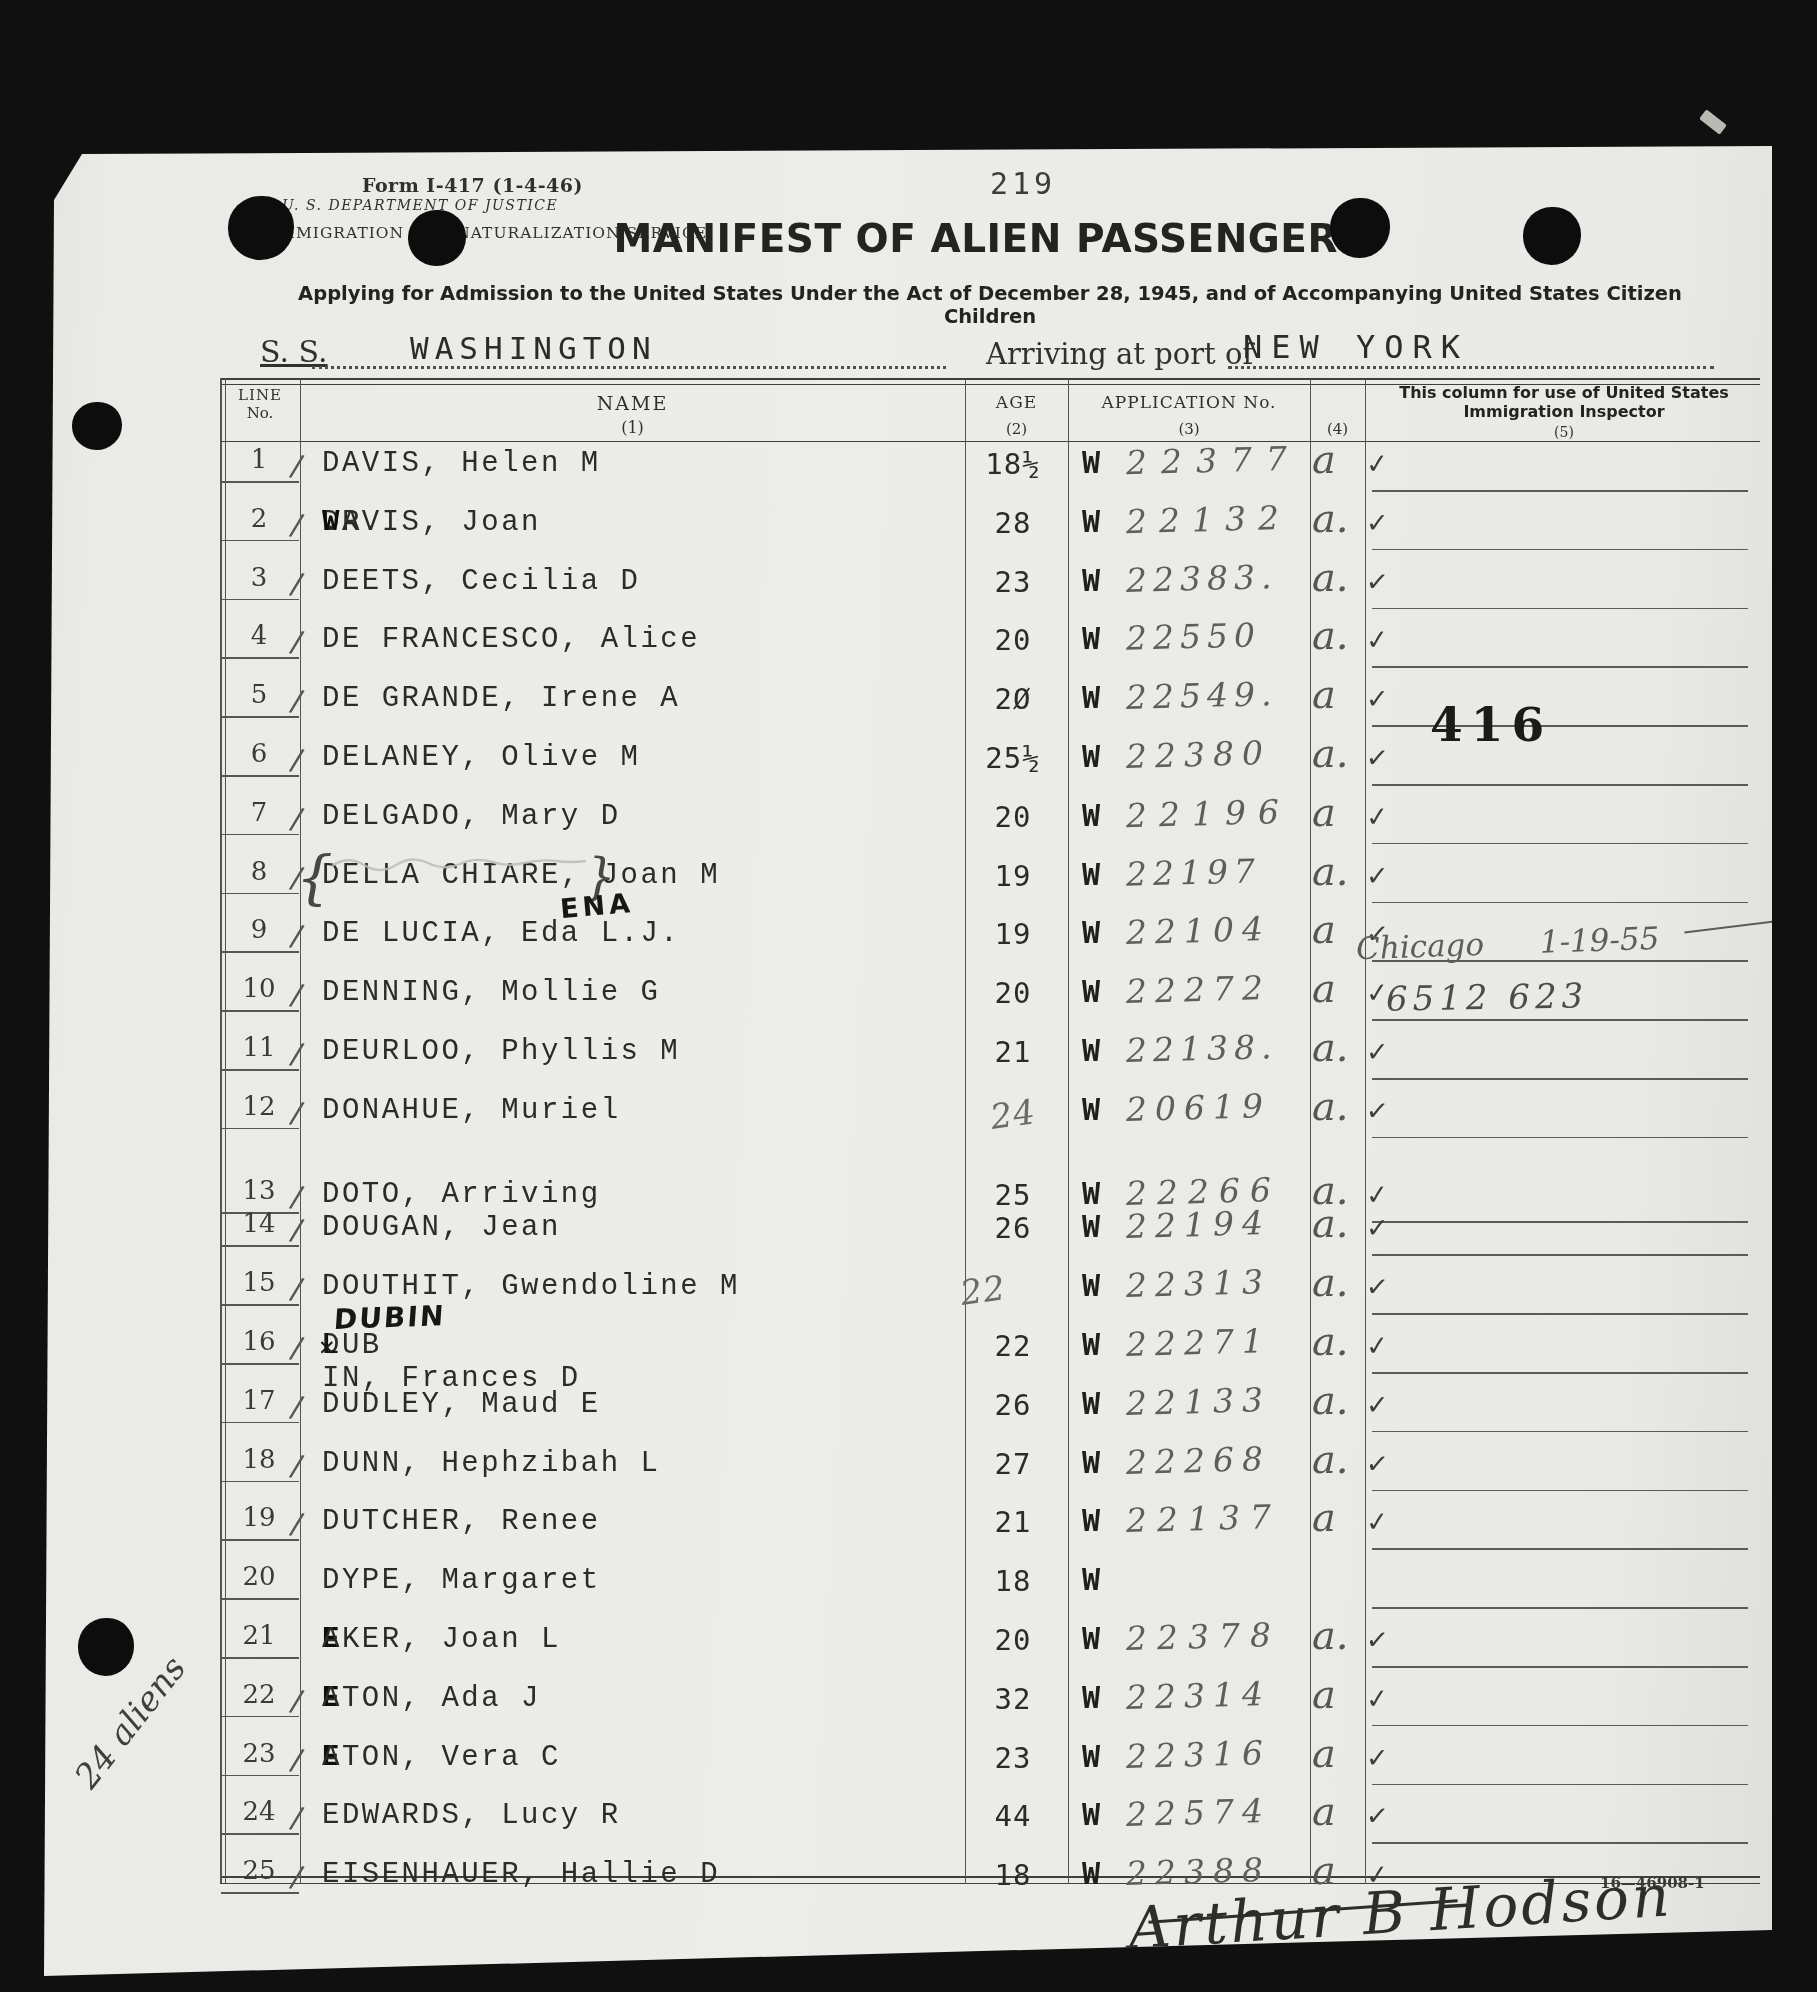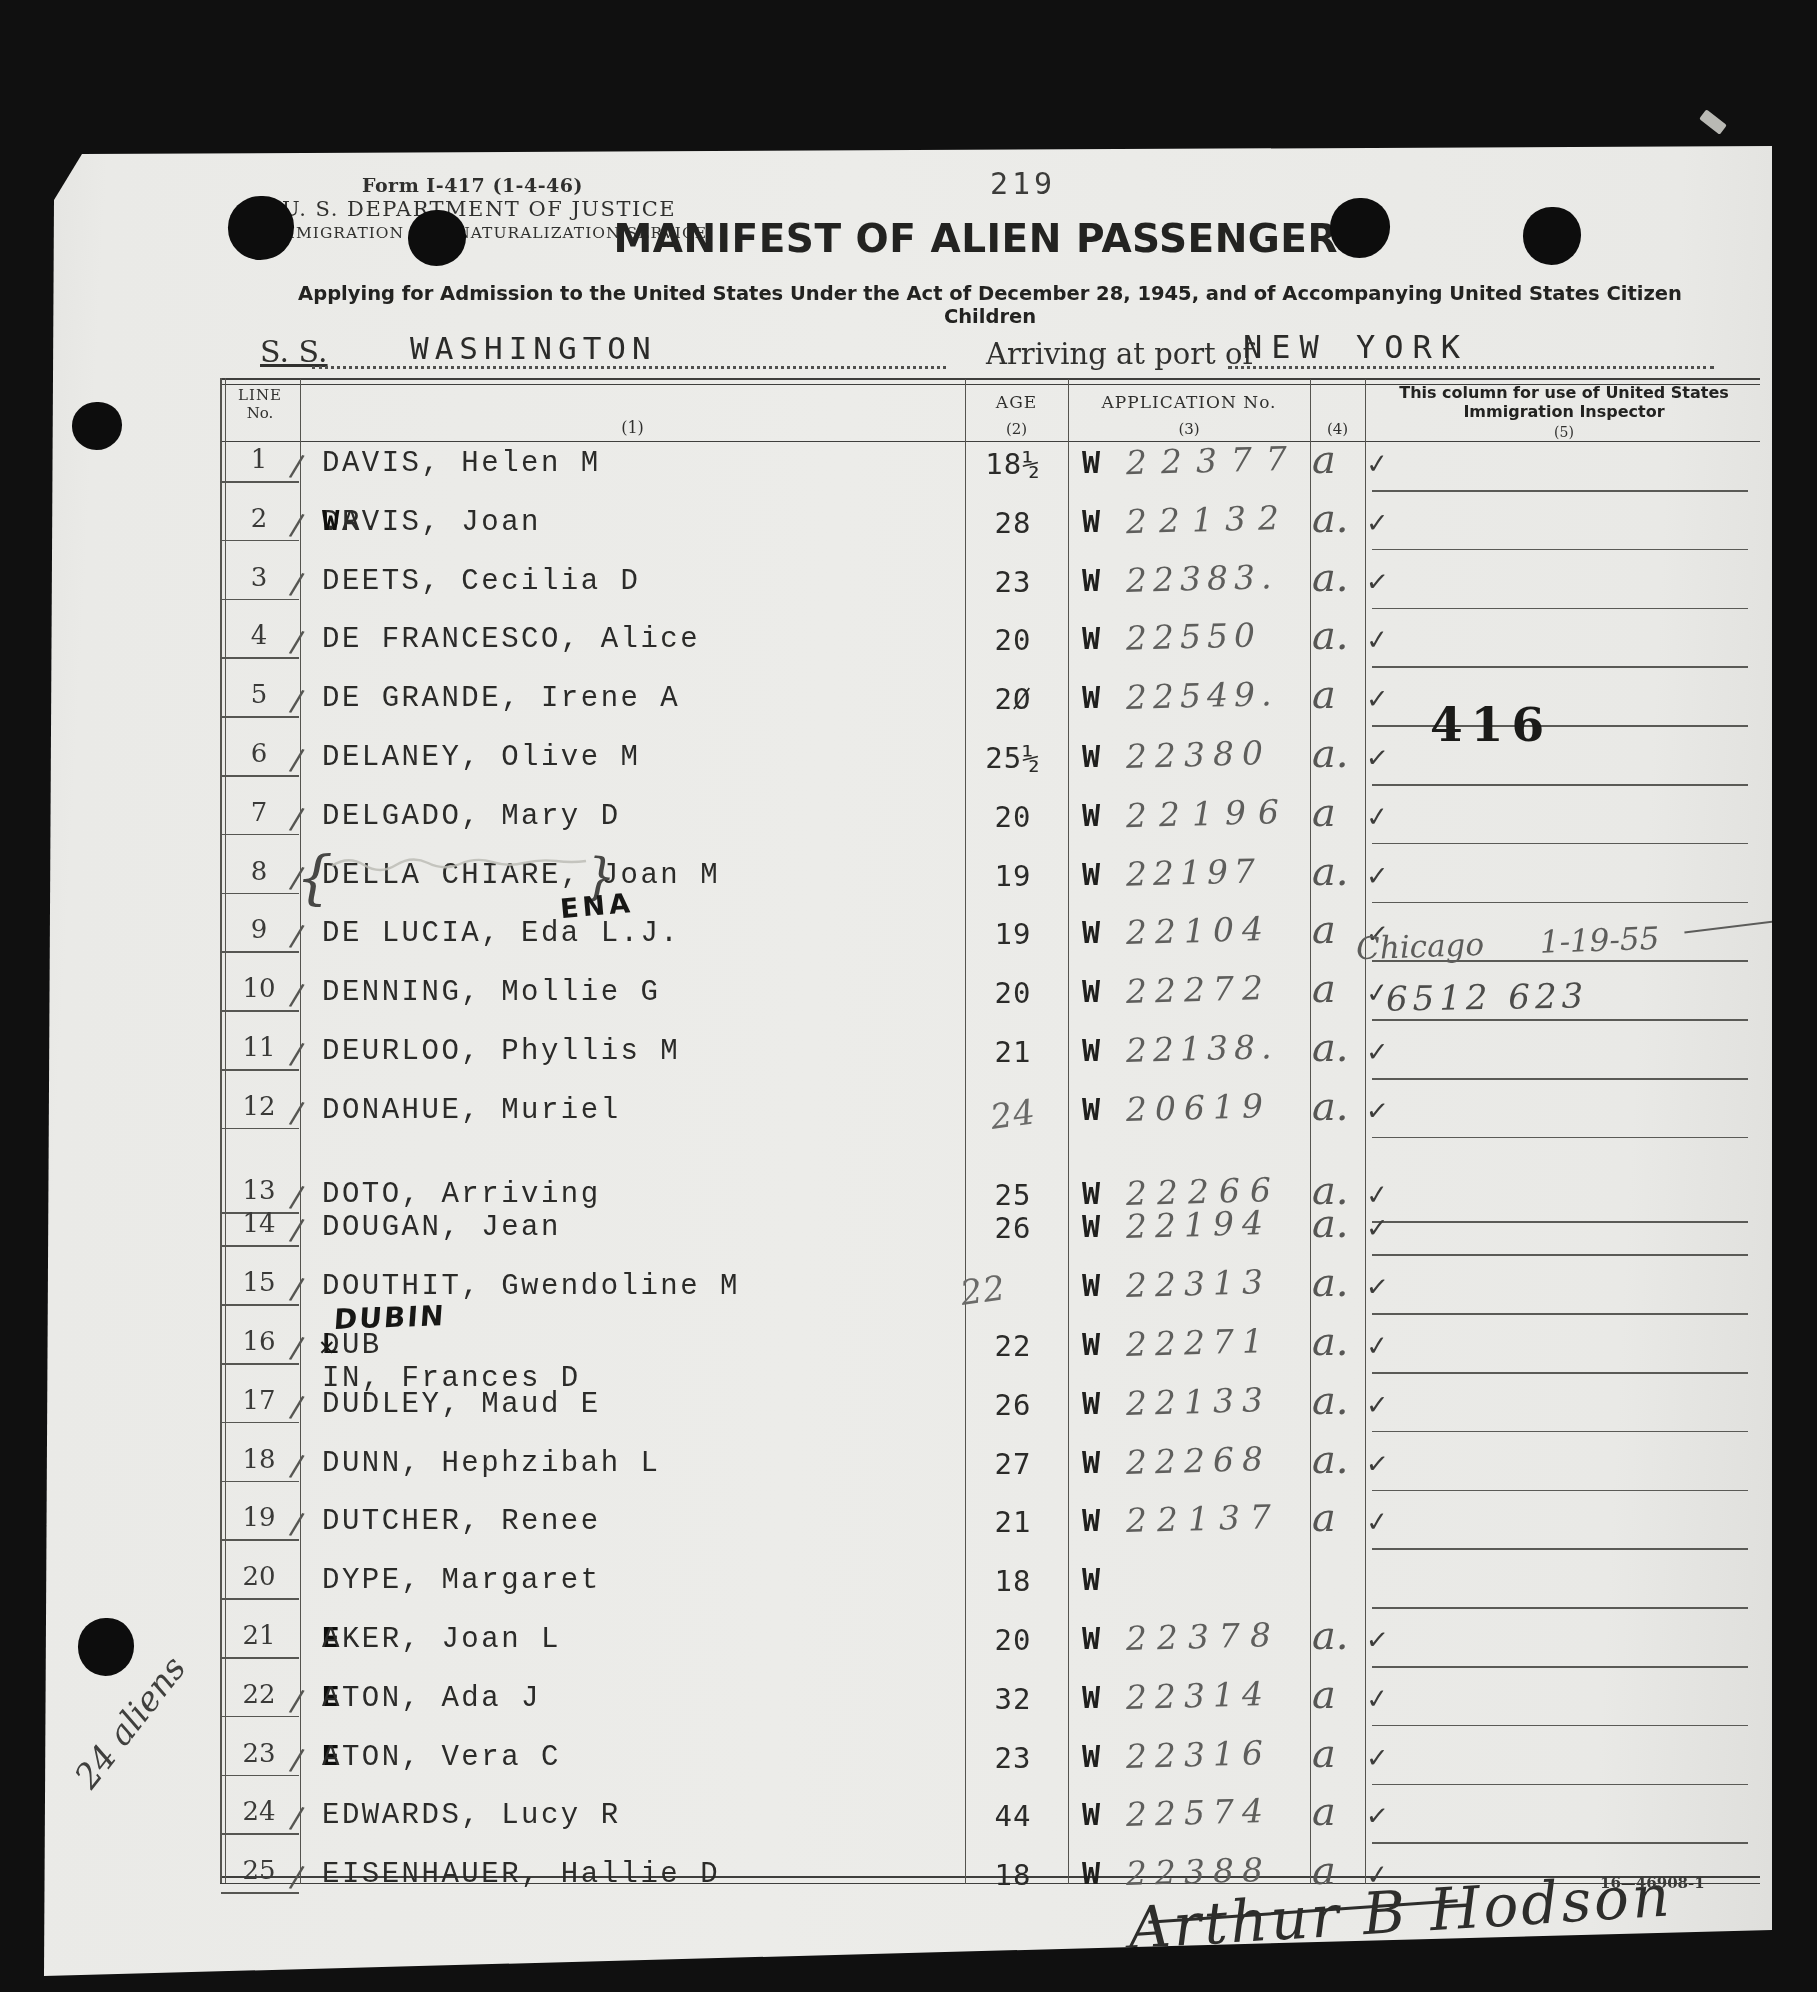--- a/index.html
+++ b/index.html
@@ -10,21 +10,21 @@
   .abs{position:absolute;}
   .serif{font-family:"DejaVu Serif","Liberation Serif",serif;color:#30302e;}
   .mono{font-family:"DejaVu Sans Mono","Liberation Mono",monospace;color:#2b2b29;}
   .sansb{font-family:"DejaVu Sans","Liberation Sans",sans-serif;font-weight:bold;color:#232321;}
   .hand{font-family:"DejaVu Serif","Liberation Serif",serif;font-style:italic;color:#5d5d5b;}
   .handink{font-family:"DejaVu Sans","Liberation Sans",sans-serif;font-weight:bold;color:#171715;}
   .punch{position:absolute;background:#0d0d0d;border-radius:50% 48% 52% 50%;}
   .speck{position:absolute;left:1700px;top:116px;width:26px;height:12px;background:#b9b9b4;transform:rotate(38deg);border-radius:2px;}
   
   .h-form{left:362px;top:174px;font-size:19px;font-weight:bold;letter-spacing:.5px;}
-  .h-dept{left:282px;top:197px;font-size:21px;letter-spacing:1.5px;}
+  .h-dept{left:282px;top:197px;font-size:14px;letter-spacing:1.5px;font-style:italic;}
   .h-serv{left:272px;top:224px;font-size:15.5px;letter-spacing:1px;}
   .h-219{left:990px;top:166px;font-size:30px;letter-spacing:4px;color:#3c3c3a;}
   .h-title{left:560px;top:216px;width:860px;text-align:center;font-size:39px;letter-spacing:.5px;}
   .h-sub{left:270px;top:282px;width:1440px;text-align:center;font-size:19.5px;}
   .h-ss{left:260px;top:334px;font-size:30px;text-decoration:underline;}
   .h-ship{left:410px;top:330px;font-size:31px;letter-spacing:6px;}
   .h-dots1{left:312px;top:340px;width:634px;height:26px;border-bottom:3px dotted #4f4f4d;}
   .h-port{left:986px;top:337px;font-size:29px;}
   .h-portname{left:1243px;top:328px;font-size:32px;letter-spacing:9px;}
   .h-dots2{left:1228px;top:340px;width:486px;height:26px;border-bottom:3px dotted #4f4f4d;}
@@ -104,20 +104,21 @@
     <div class="vl" style="left:220px;width:1.8px;top:378px;"></div>
     <div class="vl" style="left:225px;width:1px;top:378px;"></div>
     <div class="vl" style="left:300px;"></div>
     <div class="vl" style="left:965px;"></div>
     <div class="vl" style="left:1068px;"></div>
     <div class="vl" style="left:1310px;"></div>
     <div class="vl" style="left:1365px;"></div>
 
     <span class="abs serif th-line1">LINE</span>
     <span class="abs serif th-line2">No.</span>
+    <span class="abs serif th-name">NAME</span>
     <span class="abs serif th-name2">(1)</span>
     <span class="abs serif th-age">AGE</span>
     <span class="abs serif th-age2">(2)</span>
     <span class="abs serif th-app">APPLICATION No.</span>
     <span class="abs serif th-app2">(3)</span>
     <span class="abs serif th-c4">(4)</span>
     <span class="abs sansb th-insp1">This column for use of United States</span>
     <span class="abs sansb th-insp2">Immigration Inspector</span>
     <span class="abs serif th-insp3">(5)</span>
 

